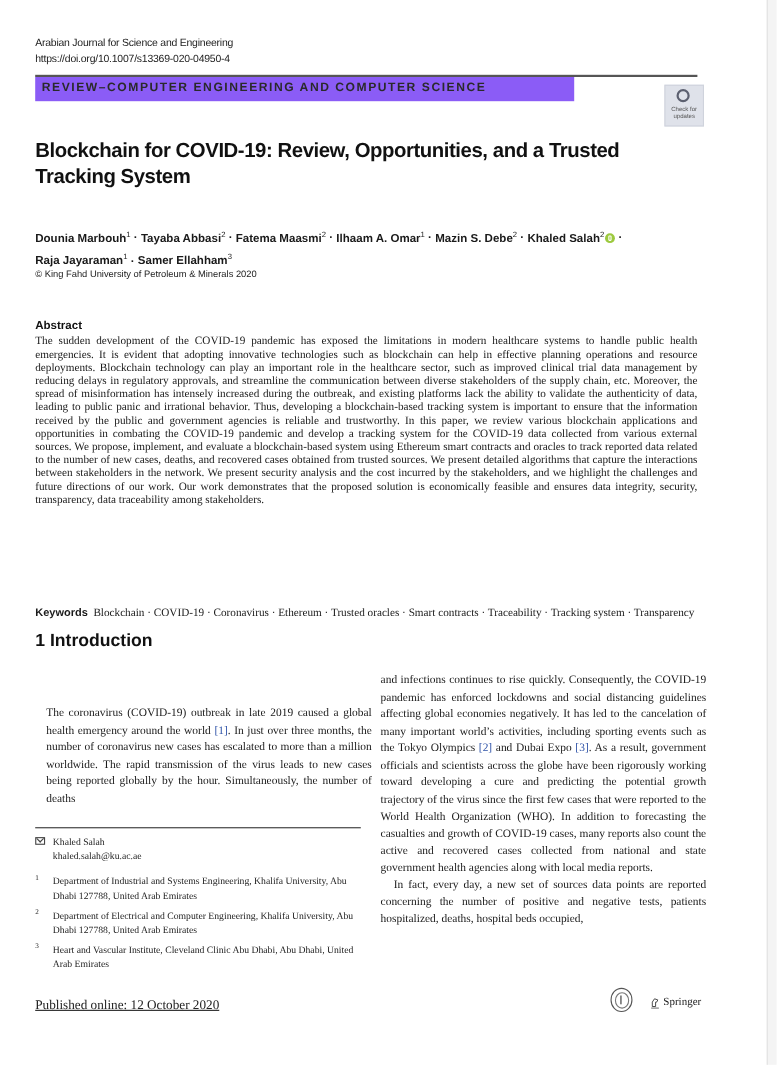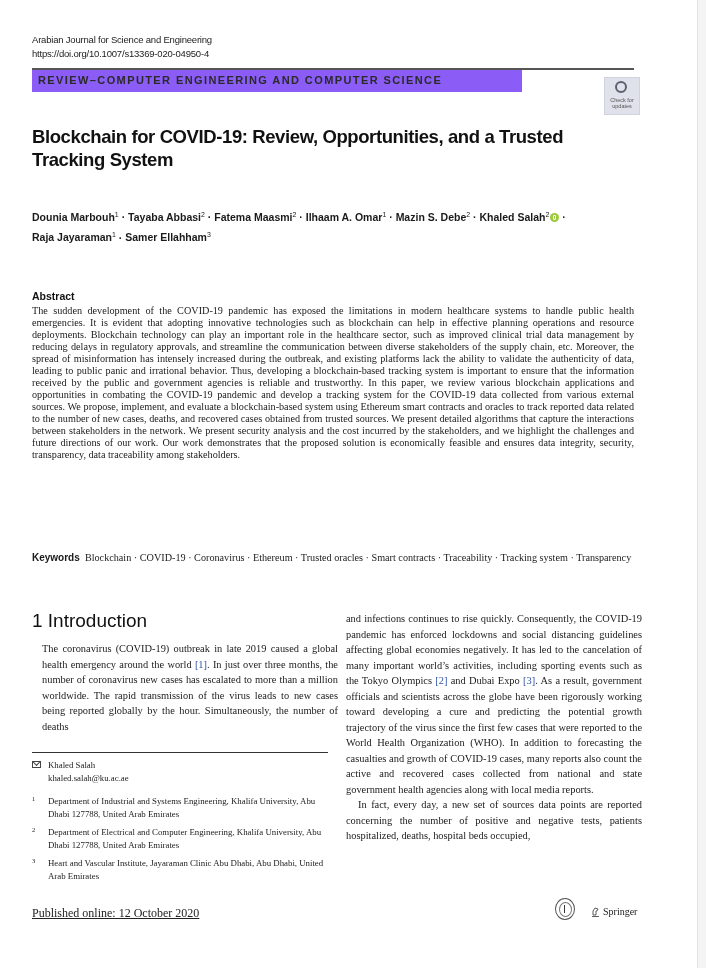--- a/index.html
+++ b/index.html
@@ -22,21 +22,21 @@
   .authors sup { font-size: 7px; font-weight: normal; }
   .orcid { display: inline-block; width: 9px; height: 9px; border-radius: 50%; background: #9cc93e; vertical-align: -1px; margin-left: 1px; position: relative; }
   .orcid::after { content: ""; position: absolute; left: 3px; top: 2px; width: 3px; height: 5px; border: 1px solid #fff; border-radius: 1px; box-sizing: border-box; }
   .dates { left: 32px; top: 243px; font-size: 8.5px; line-height: 13px; color: #222; }
 
   .abstract-h { left: 32px; top: 290px; font-size: 10.5px; font-weight: bold; color: #111; }
   .abstract { left: 32px; top: 305px; width: 602px; font-size: 10.2px; line-height: 12px; text-align: justify; color: #1a1a1a; }
   .keywords { left: 32px; top: 550px; width: 602px; font-size: 10.2px; line-height: 15.5px; color: #1a1a1a; }
   .keywords b { font-family: "Liberation Sans", sans-serif; font-size: 10px; }
 
-  .intro-h { left: 32px; top: 610px; font-size: 19px; font-weight: normal; color: #111; }
+  .intro-h { left: 32px; top: 574px; font-size: 16px; font-weight: bold; color: #111; }
   .col-left { left: 32px; top: 641px; width: 296px; font-size: 10.4px; line-height: 15.6px; text-align: justify; margin-left: 10px; }
   .col-right { left: 346px; top: 611px; width: 296px; font-size: 10.4px; line-height: 15.5px; text-align: justify; }
   .col-right p { margin: 0; }
   .col-right p + p { text-indent: 12px; }
   .ref { color: #2f53a8; }
 
   .fn-line { left: 32px; top: 752px; width: 296px; height: 1px; background: #333; }
   .corr { left: 32px; top: 759px; width: 296px; font-size: 8.8px; line-height: 12.5px; color: #222; }
   .corr .env { position: absolute; left: 0; top: 2px; width: 9px; height: 7px; border: 1px solid #444; box-sizing: border-box; }
   .corr .env::after { content: ""; position: absolute; left: 1px; top: -2px; width: 4px; height: 4px; border-right: 1px solid #444; border-bottom: 1px solid #444; transform: rotate(45deg); }
@@ -70,20 +70,21 @@
   <div class="txt">Check for updates</div>
 </div>
 
 <div class="abs title sans">Blockchain for COVID-19: Review, Opportunities, and a Trusted Tracking System</div>
 
 <div class="abs authors sans">
   <span><span>Dounia Marbouh</span><sup>1</sup></span><span> · </span><span><span>Tayaba Abbasi</span><sup>2</sup></span><span> · </span><span><span>Fatema Maasmi</span><sup>2</sup></span><span> · </span><span><span>Ilhaam A. Omar</span><sup>1</sup></span><span> · </span><span><span>Mazin S. Debe</span><sup>2</sup></span><span> · </span><span><span>Khaled Salah</span><sup>2</sup><span class="orcid"></span></span><span> · </span><br><span><span>Raja Jayaraman</span><sup>1</sup></span><span> · </span><span><span>Samer Ellahham</span><sup>3</sup></span>
 </div>
 
 <div class="abs dates sans">
+  <div>© King Fahd University of Petroleum &amp; Minerals 2020</div>
 </div>
 
 <div class="abs abstract-h sans">Abstract</div>
 <div class="abs abstract serif">The sudden development of the COVID-19 pandemic has exposed the limitations in modern healthcare systems to handle public health emergencies. It is evident that adopting innovative technologies such as blockchain can help in effective planning operations and resource deployments. Blockchain technology can play an important role in the healthcare sector, such as improved clinical trial data management by reducing delays in regulatory approvals, and streamline the communication between diverse stakeholders of the supply chain, etc. Moreover, the spread of misinformation has intensely increased during the outbreak, and existing platforms lack the ability to validate the authenticity of data, leading to public panic and irrational behavior. Thus, developing a blockchain-based tracking system is important to ensure that the information received by the public and government agencies is reliable and trustworthy. In this paper, we review various blockchain applications and opportunities in combating the COVID-19 pandemic and develop a tracking system for the COVID-19 data collected from various external sources. We propose, implement, and evaluate a blockchain-based system using Ethereum smart contracts and oracles to track reported data related to the number of new cases, deaths, and recovered cases obtained from trusted sources. We present detailed algorithms that capture the interactions between stakeholders in the network. We present security analysis and the cost incurred by the stakeholders, and we highlight the challenges and future directions of our work. Our work demonstrates that the proposed solution is economically feasible and ensures data integrity, security, transparency, data traceability among stakeholders.</div>
 
 <div class="abs keywords serif">
   <b>Keywords</b>&nbsp;&nbsp;<span>Blockchain · COVID-19 · Coronavirus · Ethereum · Trusted oracles · Smart contracts · Traceability · Tracking system · Transparency</span>
 </div>
 
 <div class="abs intro-h sans">1 Introduction</div>
@@ -106,21 +107,21 @@
 <div class="abs aff serif" style="top:795px;">
   <span class="num">1</span>
   <div class="body">Department of Industrial and Systems Engineering, Khalifa University, Abu Dhabi 127788, United Arab Emirates</div>
 </div>
 <div class="abs aff serif" style="top:826px;">
   <span class="num">2</span>
   <div class="body">Department of Electrical and Computer Engineering, Khalifa University, Abu Dhabi 127788, United Arab Emirates</div>
 </div>
 <div class="abs aff serif" style="top:857px;">
   <span class="num">3</span>
-  <div class="body">Heart and Vascular Institute, Jayaraman Clinic Abu Dhabi, Abu Dhabi, United Arab Emirates</div>
+  <div class="body">Heart and Vascular Institute, Cleveland Clinic Abu Dhabi, Abu Dhabi, United Arab Emirates</div>
 </div>
 
 <div class="abs pubdate serif">Published online: 12 October 2020</div>
 <div class="abs seal"></div>
 <svg class="abs springer-icon" viewBox="0 0 9 11">
   <path d="M2 9 L2 5 L4 2 L7 3 L6 5 L5 5 L5 9 Z" fill="none" stroke="#333" stroke-width="0.8"></path>
   <line x1="1" y1="10.5" x2="8" y2="10.5" stroke="#333" stroke-width="0.8"></line>
 </svg>
 <div class="abs springer serif">Springer</div>
 

